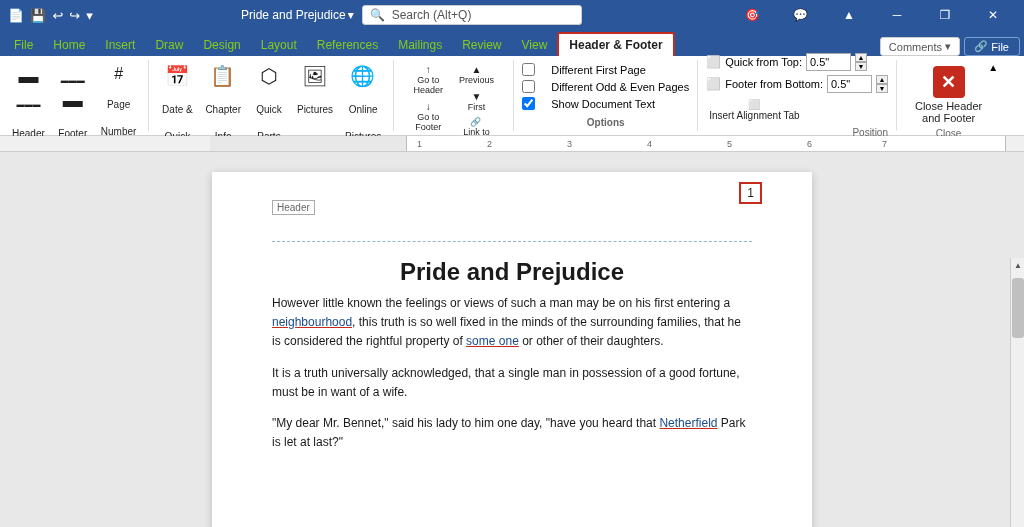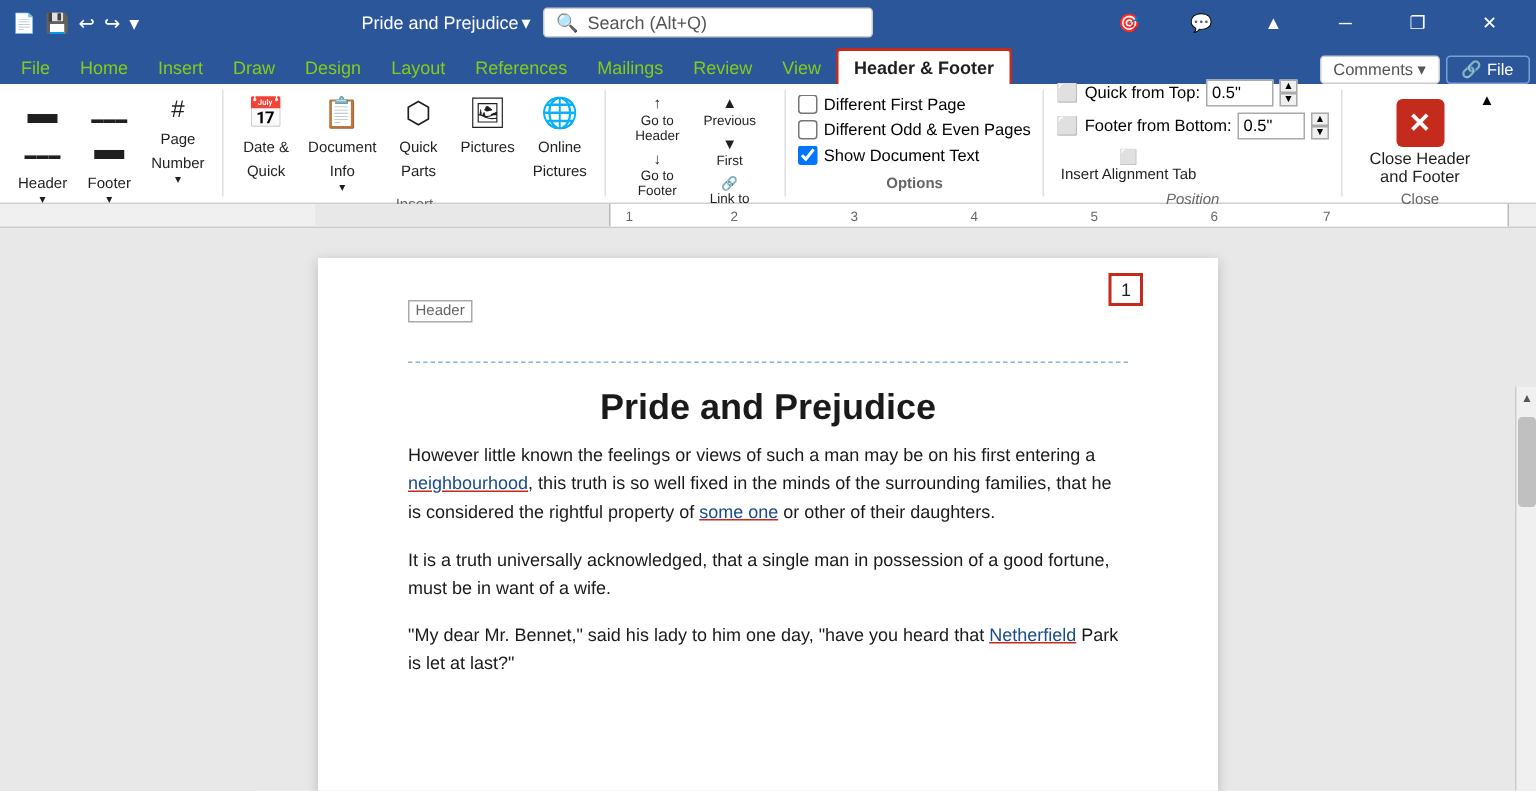--- a/index.html
+++ b/index.html
@@ -122,21 +122,21 @@
       align-items: center;
       padding: 2px 4px;
       cursor: pointer;
       border-radius: 3px;
       min-width: 40px;
       font-size: 10px;
       color: #1f1f1f;
       text-align: center;
     }
     .ribbon-btn .icon { font-size: 20px; line-height: 1.2; }
-    .ribbon-btn .label { font-size: 10px; margin-top: 5px; }
+    .ribbon-btn .label { font-size: 10px; margin-top: 16px; }
 
     .ribbon-btn-small {
       display: flex;
       flex-direction: column;
       align-items: center;
       padding: 2px 3px;
       cursor: pointer;
       border-radius: 3px;
       font-size: 10px;
       color: #1f1f1f;
@@ -175,21 +175,21 @@
       flex-direction: column;
       justify-content: center;
       padding: 4px 8px;
       gap: 3px;
       border-right: 1px solid #e0e0e0;
       min-width: 160px;
     }
     .checkbox-row {
       display: flex;
       align-items: center;
-      gap: 4px;
+      gap: 16px;
       font-size: 11px;
     }
     .checkbox-row input { width: 13px; height: 13px; cursor: pointer; }
     .options-label { font-size: 10px; color: #666; margin-top: 4px; text-align: center; font-weight: bold; }
 
     
     .ribbon-position {
       display: flex;
       flex-direction: column;
       justify-content: center;
@@ -207,21 +207,21 @@
     .pos-icon { font-size: 12px; color: #2b579a; }
     .pos-input {
       width: 45px;
       height: 18px;
       border: 1px solid #aaa;
       font-size: 11px;
       padding: 1px 3px;
     }
     .pos-spinner { display: flex; flex-direction: column; }
     .pos-spin-btn { font-size: 7px; line-height: 1; cursor: pointer; border: 1px solid #aaa; background: #f0f0f0; width: 12px; height: 9px; display: flex; align-items: center; justify-content: center; }
-    .position-label { font-size: 10px; color: #666; margin-top: auto; text-align: center; font-style: italic; }
+    .position-label { font-size: 10px; color: #666; margin-top: auto; text-align: right; }
 
     
     .ruler {
       height: 16px;
       background: #f0f0f0;
       border-bottom: 1px solid #ccc;
       display: flex;
       align-items: center;
       padding: 0 0 0 210px;
       font-size: 9px;
@@ -419,21 +419,21 @@
 
   <div class="ribbon-group">
     <div class="ribbon-group-items">
       <div class="ribbon-btn">
         <span class="icon">📅</span>
         <span class="label">Date &amp;</span>
         <span class="label">Quick</span>
       </div>
       <div class="ribbon-btn">
         <span class="icon">📋</span>
-        <span class="label">Document</span>
+        <span class="label">Chapter</span>
         <span class="label">Info</span>
         <span style="font-size:8px">▾</span>
       </div>
       <div class="ribbon-btn">
         <span class="icon">⬡</span>
         <span class="label">Quick</span>
         <span class="label">Parts</span>
       </div>
       <div class="ribbon-btn">
         <span class="icon">🖼</span>

